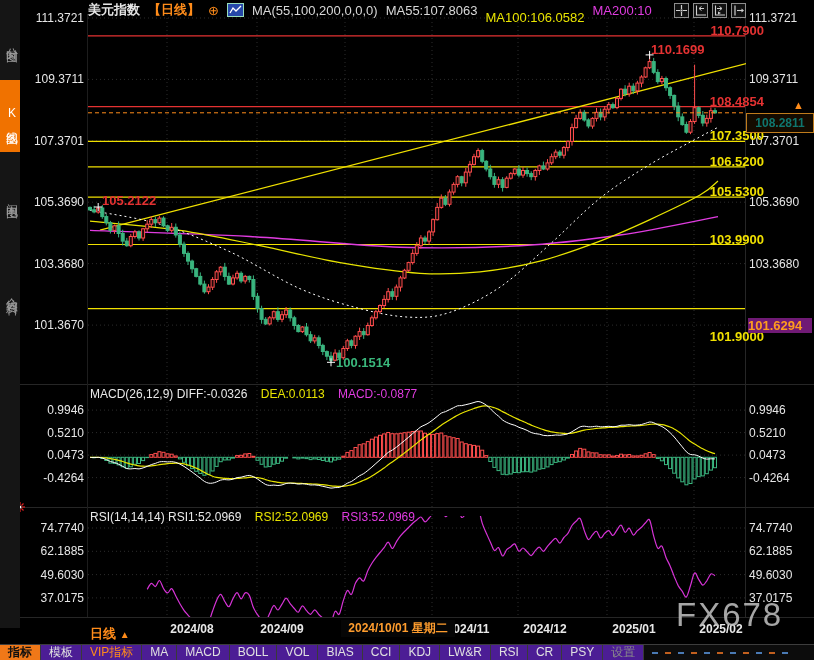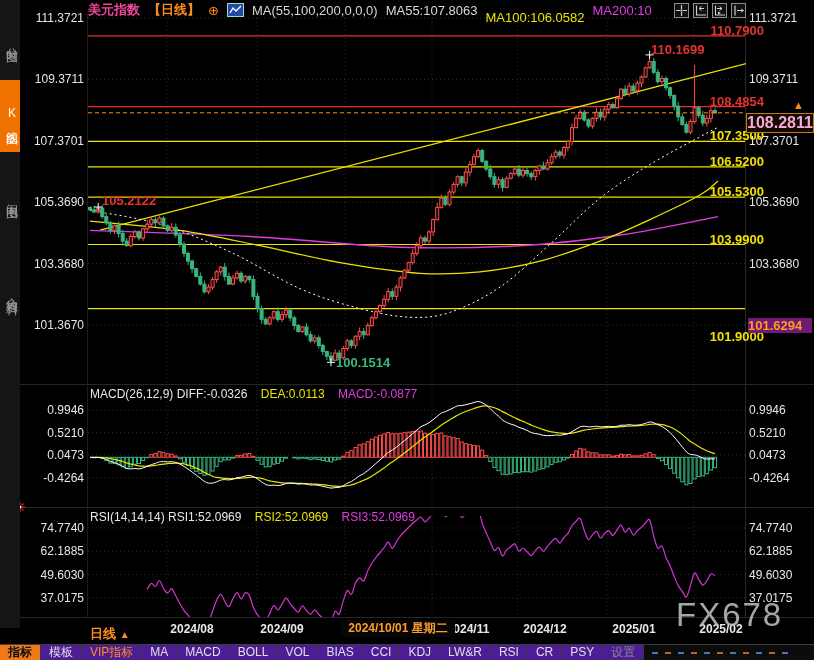--- a/index.html
+++ b/index.html
@@ -10,31 +10,31 @@
   .lvl{position:absolute;font-size:13px;font-weight:bold;width:75px;text-align:right;white-space:nowrap;z-index:4;}
   .lvl-red{color:#e43232;}
   .lvl-yellow{color:#f0e000;}
   .swing{position:absolute;font-size:13px;font-weight:bold;white-space:nowrap;z-index:4;}
   #sidebar{position:absolute;left:0;top:0;width:20px;height:628px;background:#151515;z-index:5;}
   .side-item{position:absolute;left:0;width:20px;writing-mode:vertical-rl;text-orientation:upright;
              font-size:12px;color:#9a9a9a;letter-spacing:2px;text-align:center;cursor:pointer;}
   .side-item.active{background:#f07200;color:#fff;padding:4px 0;}
   #header{position:absolute;left:88px;top:2px;height:16px;display:flex;align-items:center;gap:8px;
           font-size:13px;z-index:6;white-space:nowrap;}
-  .h-sym{color:#ec4899;font-weight:bold;}
+  .h-sym{color:#e5e5e5;font-weight:bold;}
   .h-per{color:#ff8c1a;font-weight:bold;}
   .h-plus{color:#ff8c1a;font-size:13px;}
   .h-ma0{color:#d8d8d8;}
   .h-ma100{color:#e8e400;margin-top:14px;}
   .h-ma200{color:#e03ce0;}
   #tools{position:absolute;right:68px;top:3px;display:flex;gap:4px;z-index:6;}
   .tool{width:13px;height:13px;border:1px solid #8d8d8d;background:#101010;cursor:pointer;}
   .tool svg{display:block;}
   #pricebox{position:absolute;left:746px;top:113px;width:66px;height:18px;border:1px solid #c07c1c;
-            background:#140b00;color:#f9a8d4;font-size:16px;font-weight:bold;text-align:center;
+            background:#140b00;color:#0f766e;font-size:12px;font-weight:bold;text-align:center;
             line-height:18px;z-index:5;}
   #lowlabel{position:absolute;left:748px;top:318px;width:64px;color:#ff9d1e;font-size:13px;
             font-weight:bold;background:#701a75;z-index:4;}
   #price-arrow{position:absolute;left:793px;top:99px;color:#ff8c1a;font-size:11px;z-index:5;}
   .panel-hdr{position:absolute;left:90px;font-size:12px;z-index:4;white-space:nowrap;}
   .panel-hdr .w{color:#e8e8e8;}
   .panel-hdr .y{color:#e8e400;margin-left:10px;}
   .panel-hdr .m{color:#e03ce0;margin-left:10px;}
   .dlbl{position:absolute;top:622px;width:60px;text-align:center;color:#e8e8e8;
         font-size:12px;font-weight:bold;z-index:2;}

